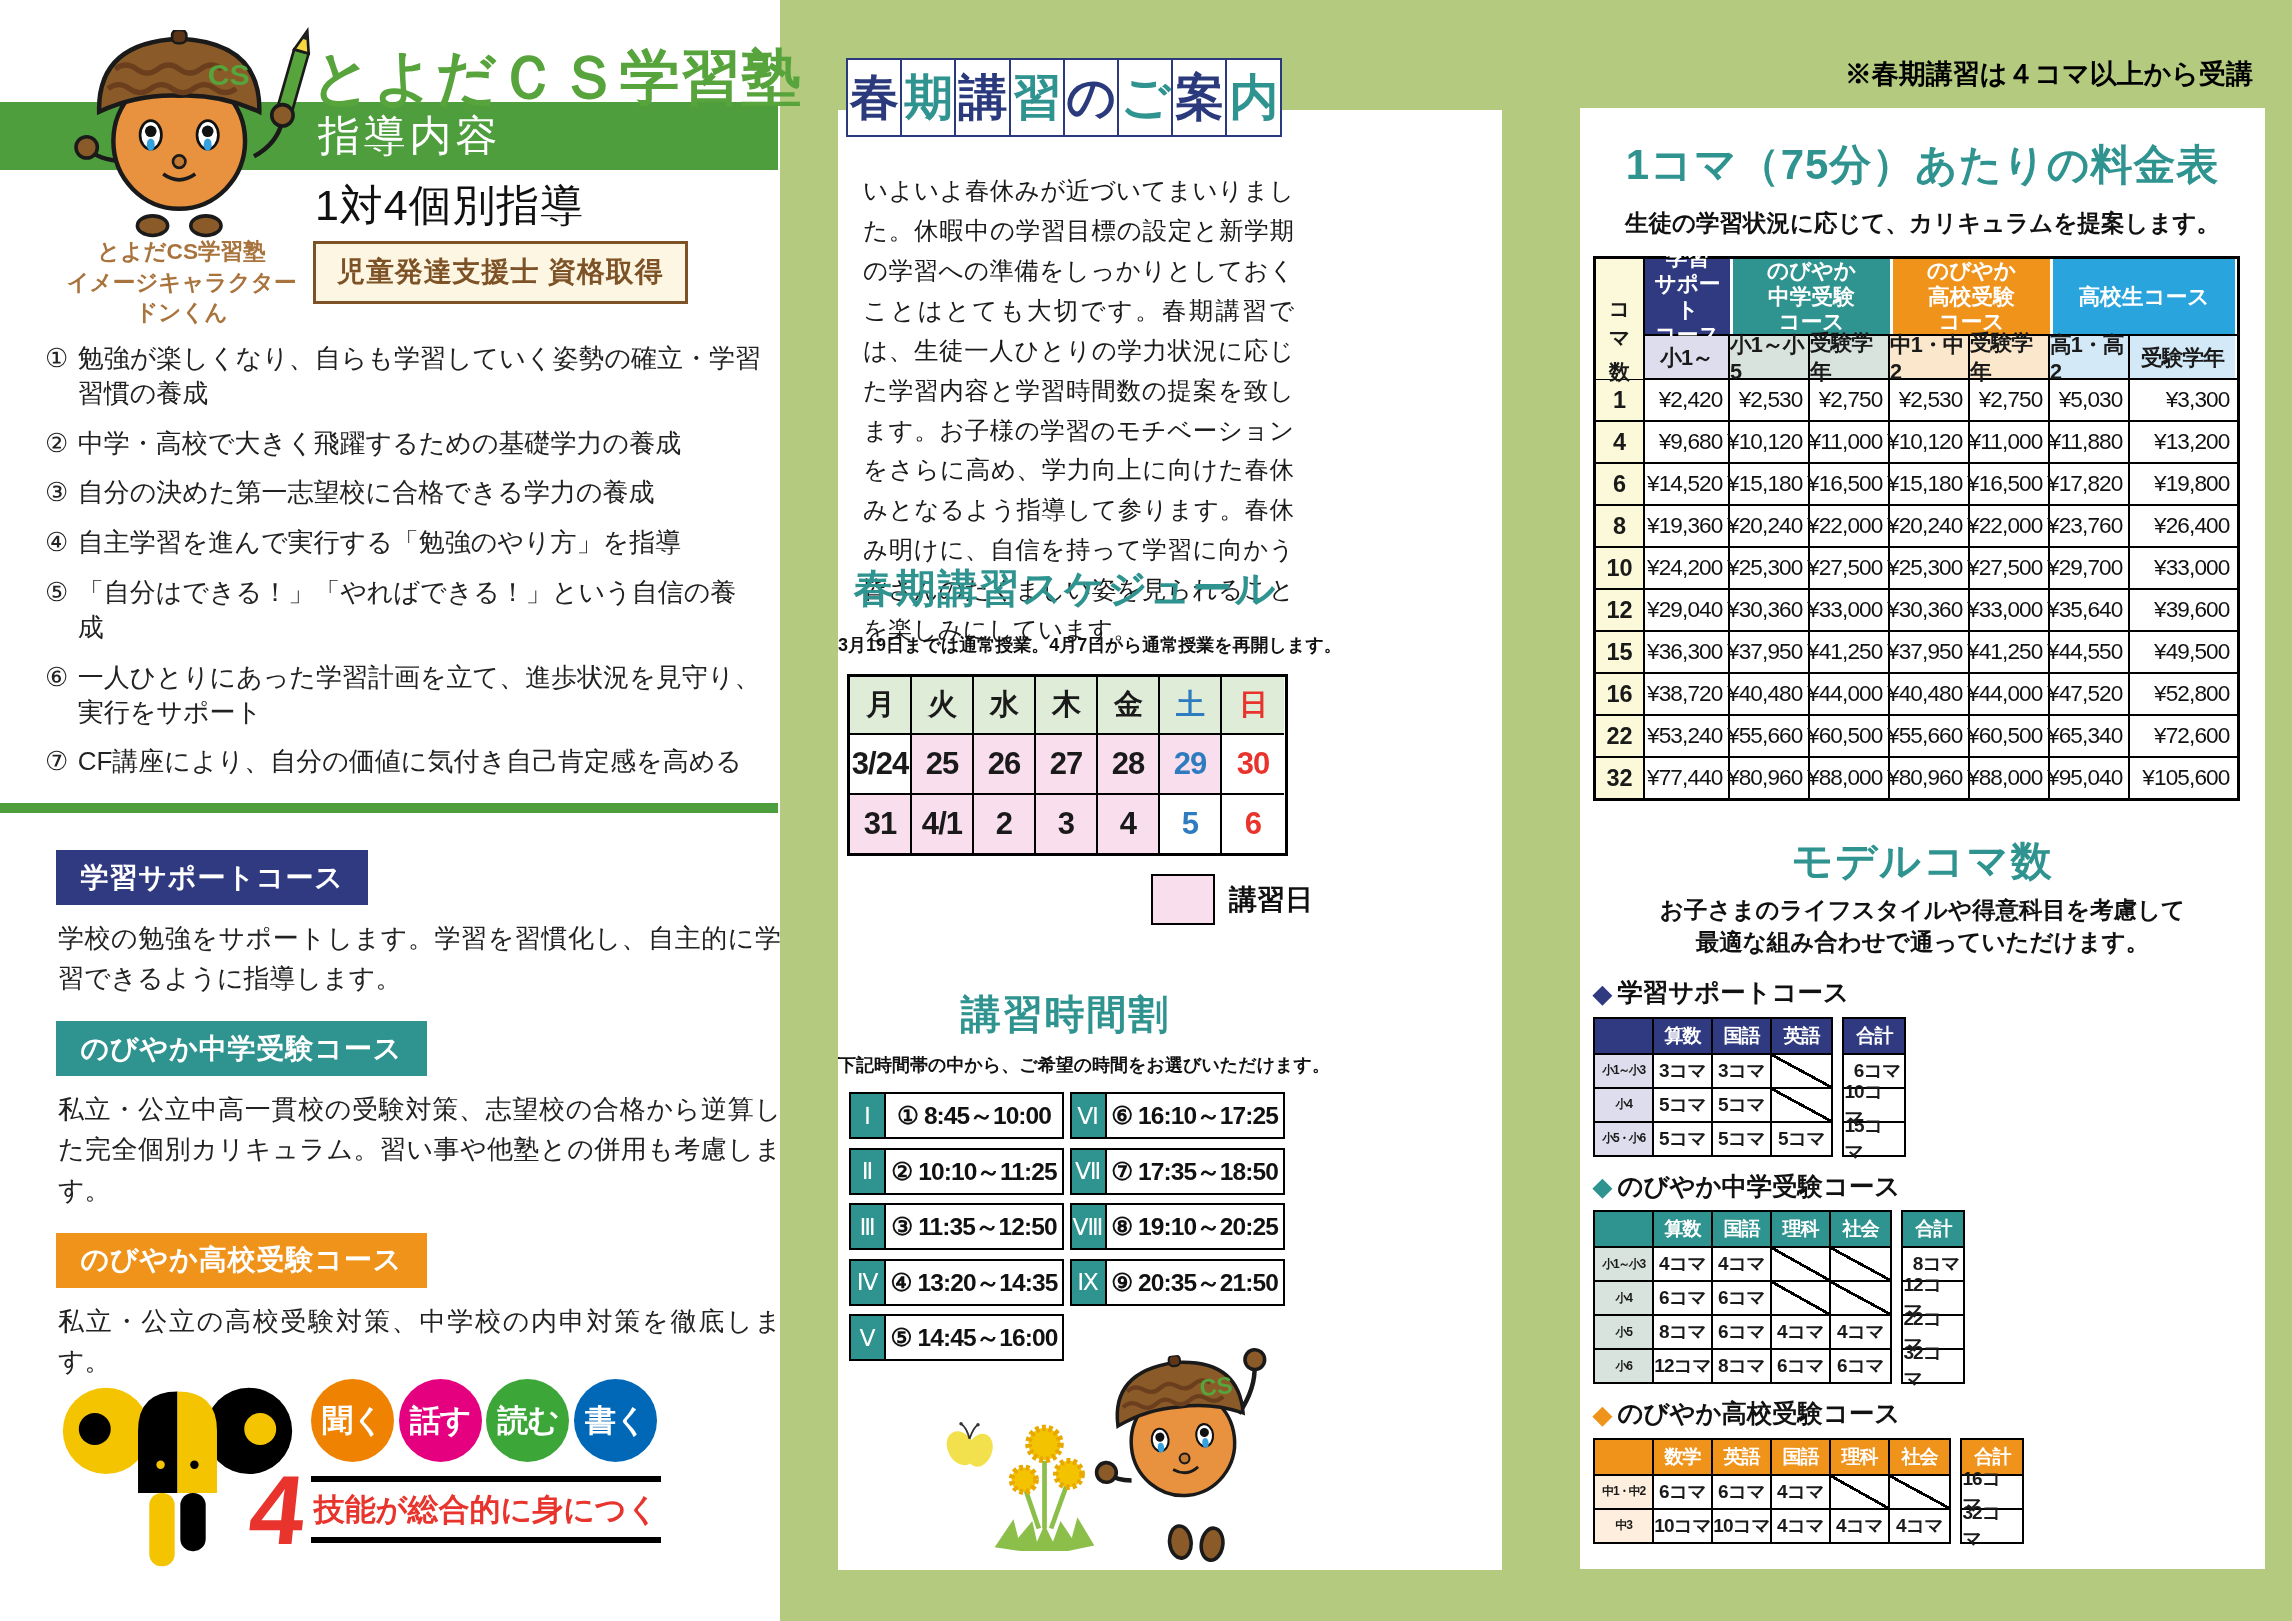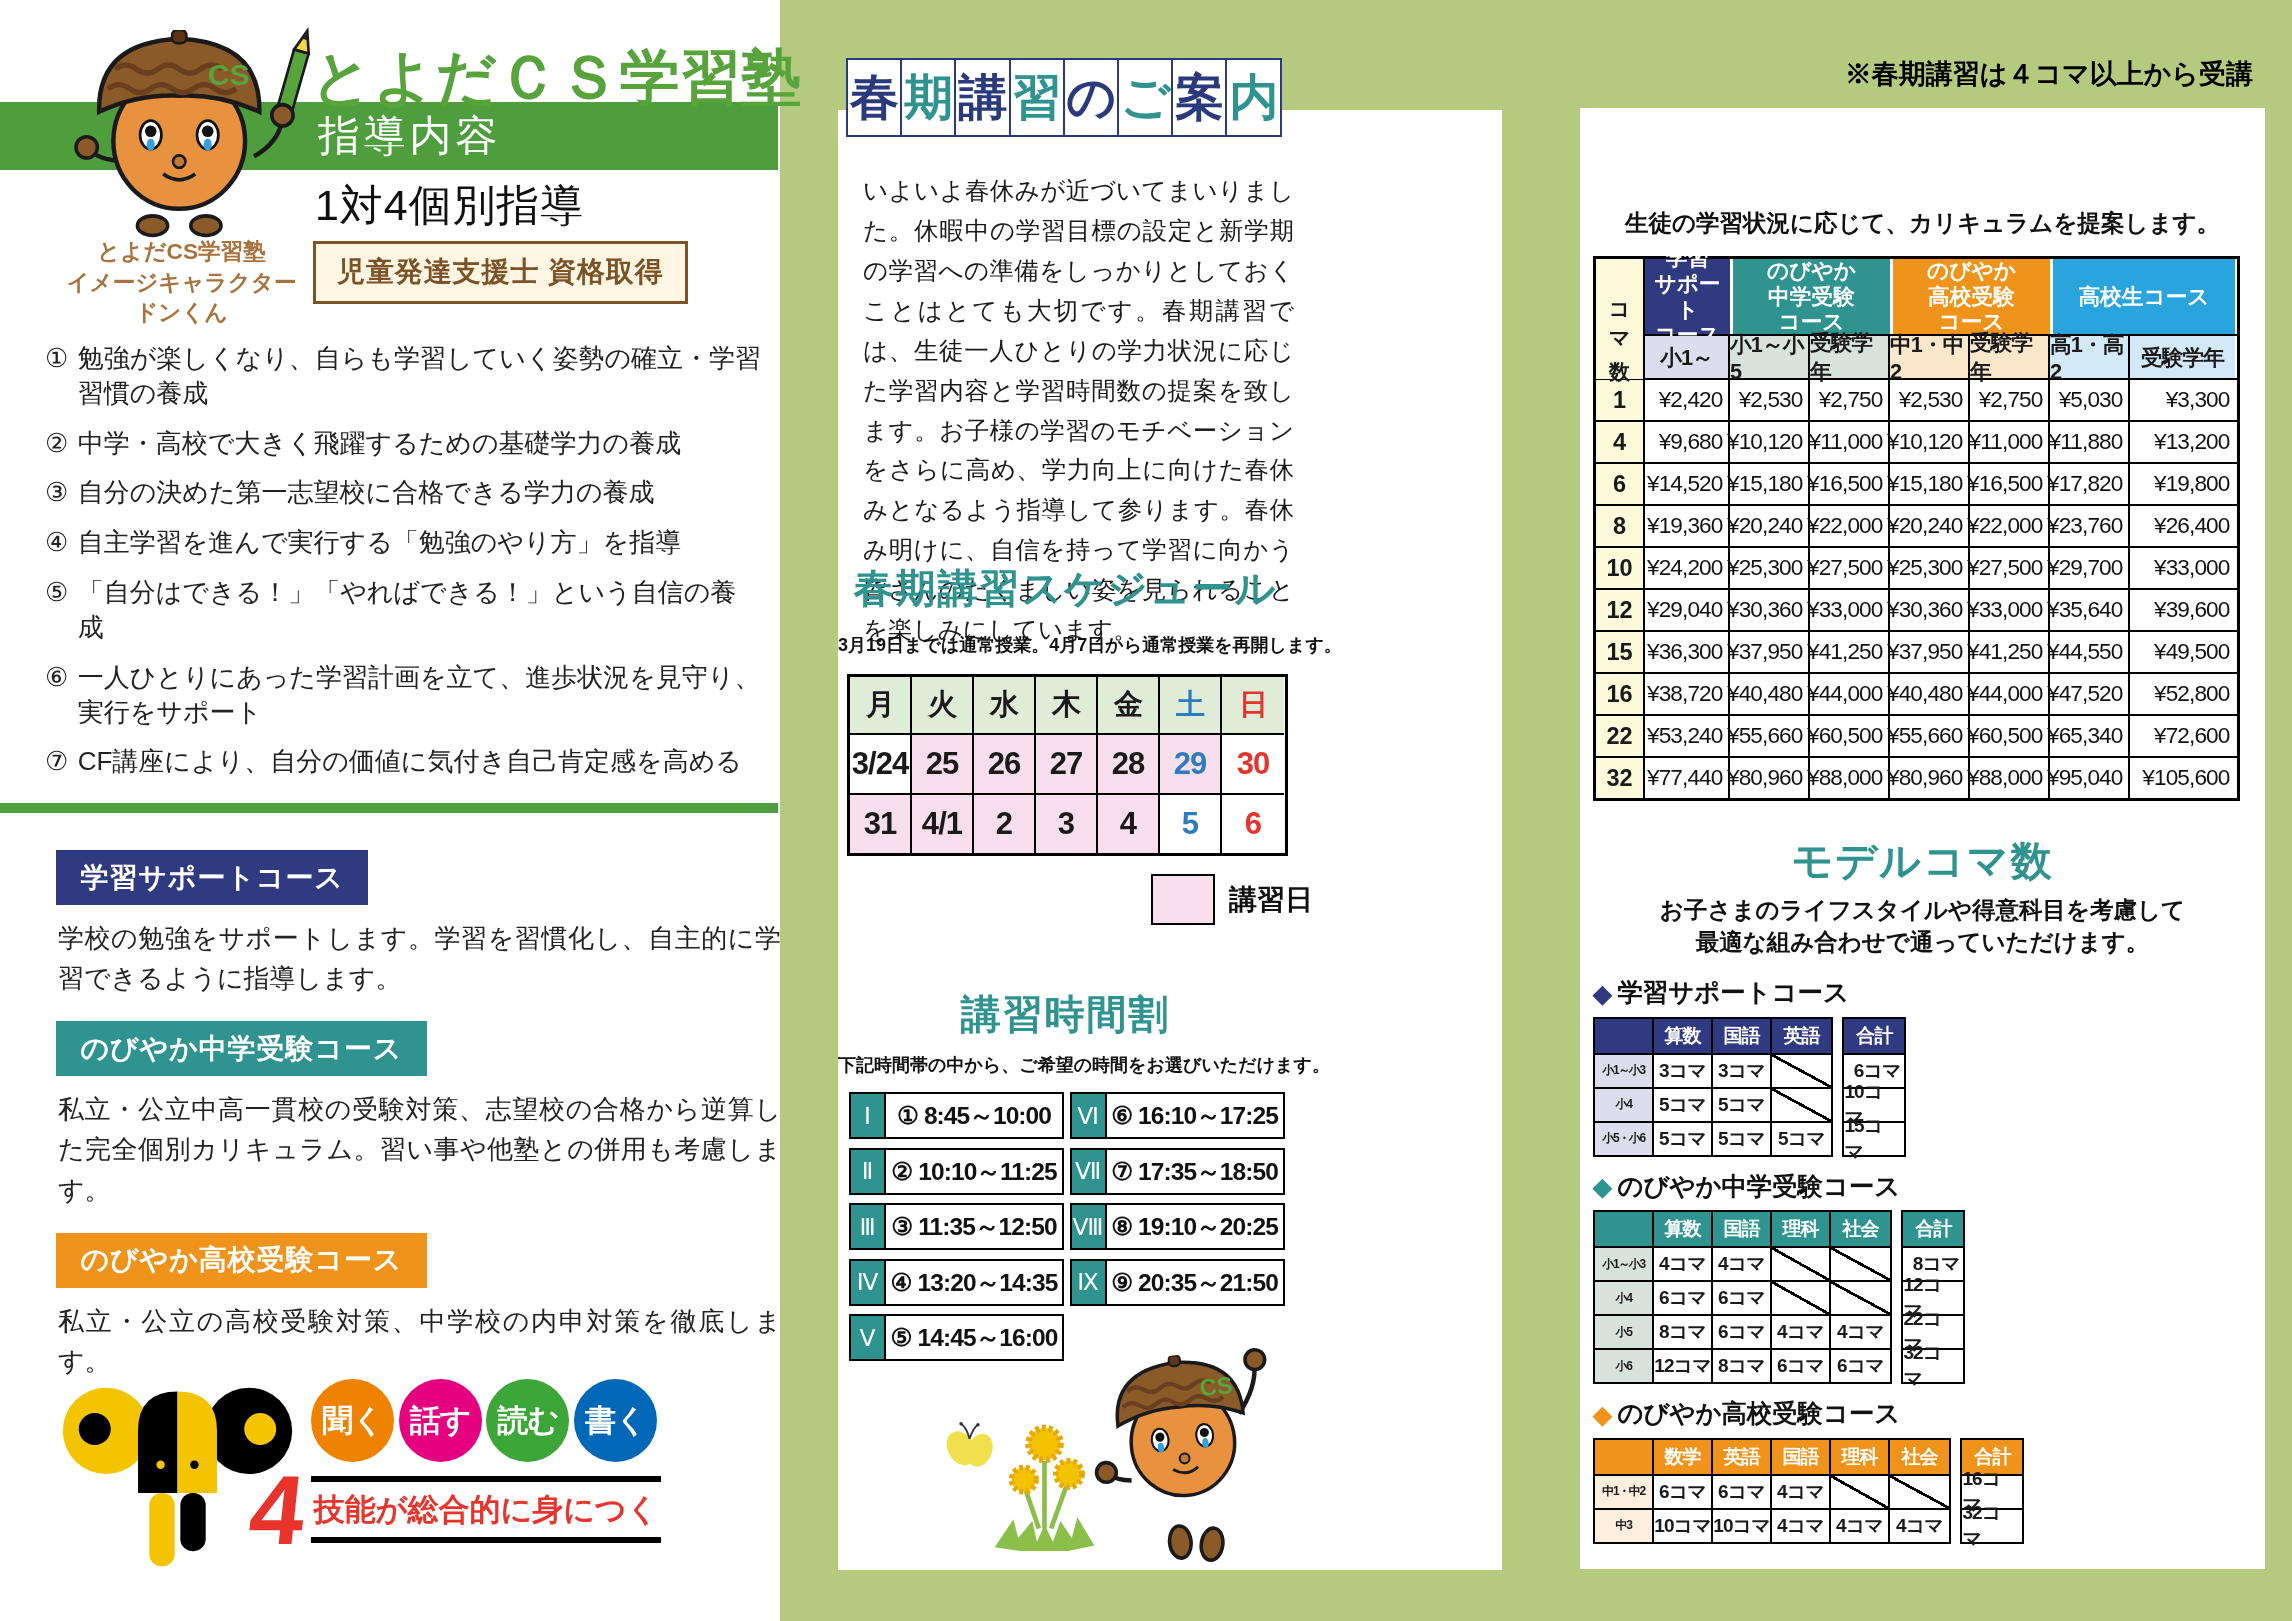--- a/index.html
+++ b/index.html
@@ -396,20 +396,21 @@
       <circle cx="18" cy="150" r="11" fill="#8a5a28" stroke="#1a1a1a" stroke-width="4"></circle>
       <ellipse cx="92" cy="236" rx="12" ry="18" fill="#8a5a28" stroke="#1a1a1a" stroke-width="4"></ellipse>
       <ellipse cx="127" cy="242" rx="12" ry="18" fill="#8a5a28" stroke="#1a1a1a" stroke-width="4" transform="rotate(14 127 242)"></ellipse>
       <use href="#donface" x="5" y="28" width="203" height="164"></use>
     </g>
   </svg>
 
   <div class="top-note">※春期講習は４コマ以上から受講</div>
   <div class="right-card"></div>
 
+  <div class="price-title">1コマ（75分）あたりの料金表</div>
   <div class="price-sub">生徒の学習状況に応じて、カリキュラムを提案します。</div>
 
   <div class="ptable" style="position:absolute;">
     <div class="pcorner">
         <span>コマ数</span>
       </div>
     <div class="ph1">
 
     <div class="gcell g-navy">学習
 サポート

